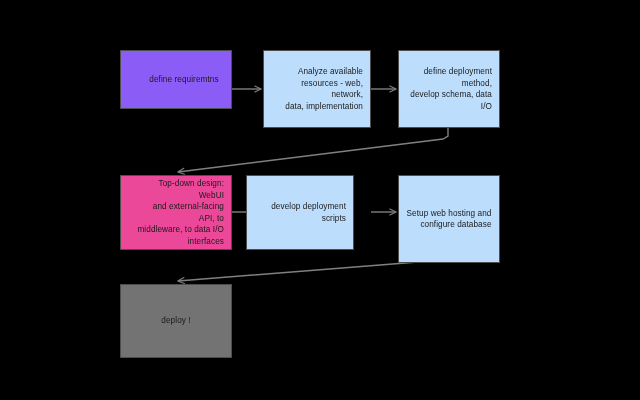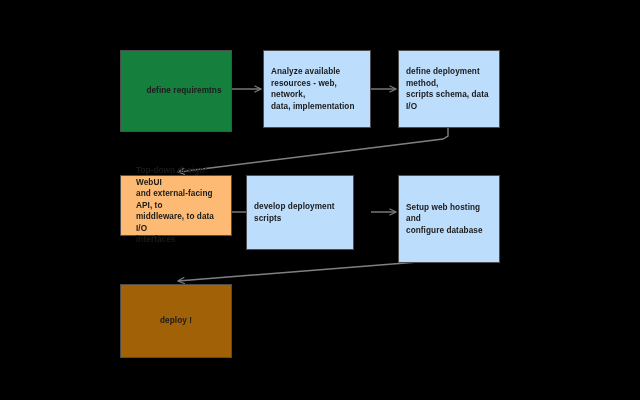--- a/index.html
+++ b/index.html
@@ -17,22 +17,21 @@
     font-family: "Liberation Sans", sans-serif;
   }
   .node {
     position: absolute;
     box-sizing: border-box;
     background: #bdddfc;
     border: 1.5px solid #4d4d4d;
     display: flex;
     align-items: center;
     justify-content: center;
-    text-align: left;
-    font-weight: bold;
+    text-align: right;
   }
   .node-label {
     display: block;
     color: #1a1a1a;
     font-size: 8.2px;
     line-height: 11.5px;
     padding: 0 7px;
     white-space: pre-line;
     letter-spacing: 0.01em;
   }
@@ -60,43 +59,43 @@
         <path d="M 232 89 L 261 89" marker-end="url(#openArrow)"></path>
         <path d="M 371 89 L 396 89" marker-end="url(#openArrow)"></path>
         <path d="M 448 128 L 448 136 L 443 139 L 178 172" marker-end="url(#openArrow)"></path>
         <path d="M 232 212 L 261 212" marker-end="url(#openArrow)"></path>
         <path d="M 371 212 L 396 212" marker-end="url(#openArrow)"></path>
         <path d="M 448 250 L 448 257 L 443 260 L 178 281" marker-end="url(#openArrow)"></path>
       </g>
   </svg>
 
   <div id="node-layer">
-      <div class="node" style="left: 120px; top: 50px; width: 112px; height: 82px; background: #15803d; border-color: rgb(77, 77, 77); padding-left: 16px;">
+      <div class="node" style="left: 120px; top: 50px; width: 112px; height: 59px; background: #8b5cf6; border-color: rgb(77, 77, 77); padding-left: 16px;">
         <span class="node-label" style="color: rgb(26, 26, 26);">define requiremtns</span>
       </div>
       <div class="node" style="left: 263px; top: 50px; width: 108px; height: 78px; background: rgb(189, 221, 252); border-color: rgb(77, 77, 77);">
         <span class="node-label" style="color: rgb(26, 26, 26);">Analyze available
 resources - web, network,
 data, implementation</span>
       </div>
       <div class="node" style="left: 398px; top: 50px; width: 102px; height: 78px; background: rgb(189, 221, 252); border-color: rgb(77, 77, 77);">
         <span class="node-label" style="color: rgb(26, 26, 26);">define deployment method,
-scripts schema, data I/O</span>
+develop schema, data I/O</span>
       </div>
-      <div class="node" style="left: 120px; top: 175px; width: 112px; height: 61px; background: #fdba74; border-color: rgb(77, 77, 77); padding-left: 8px;">
+      <div class="node" style="left: 120px; top: 175px; width: 112px; height: 75px; background: #ec4899; border-color: rgb(77, 77, 77); padding-left: 8px;">
         <span class="node-label" style="color: rgb(26, 26, 26);">Top-down design: WebUI
 and external-facing API, to
 middleware, to data I/O
 interfaces</span>
       </div>
       <div class="node" style="left: 246px; top: 175px; width: 108px; height: 75px; background: rgb(189, 221, 252); border-color: rgb(77, 77, 77);">
         <span class="node-label" style="color: rgb(26, 26, 26);">develop deployment scripts</span>
       </div>
       <div class="node" style="left: 398px; top: 175px; width: 102px; height: 88px; background: rgb(189, 221, 252); border-color: rgb(77, 77, 77);">
         <span class="node-label" style="color: rgb(26, 26, 26);">Setup web hosting and
 configure database</span>
       </div>
-      <div class="node" style="left: 120px; top: 284px; width: 112px; height: 74px; background: #a16207; border-color: rgb(77, 77, 77);">
+      <div class="node" style="left: 120px; top: 284px; width: 112px; height: 74px; background: #737373; border-color: rgb(77, 77, 77);">
         <span class="node-label" style="color: rgb(26, 26, 26);">deploy !</span>
       </div>
     </div>
 
 </div>
 
 </body></html>

